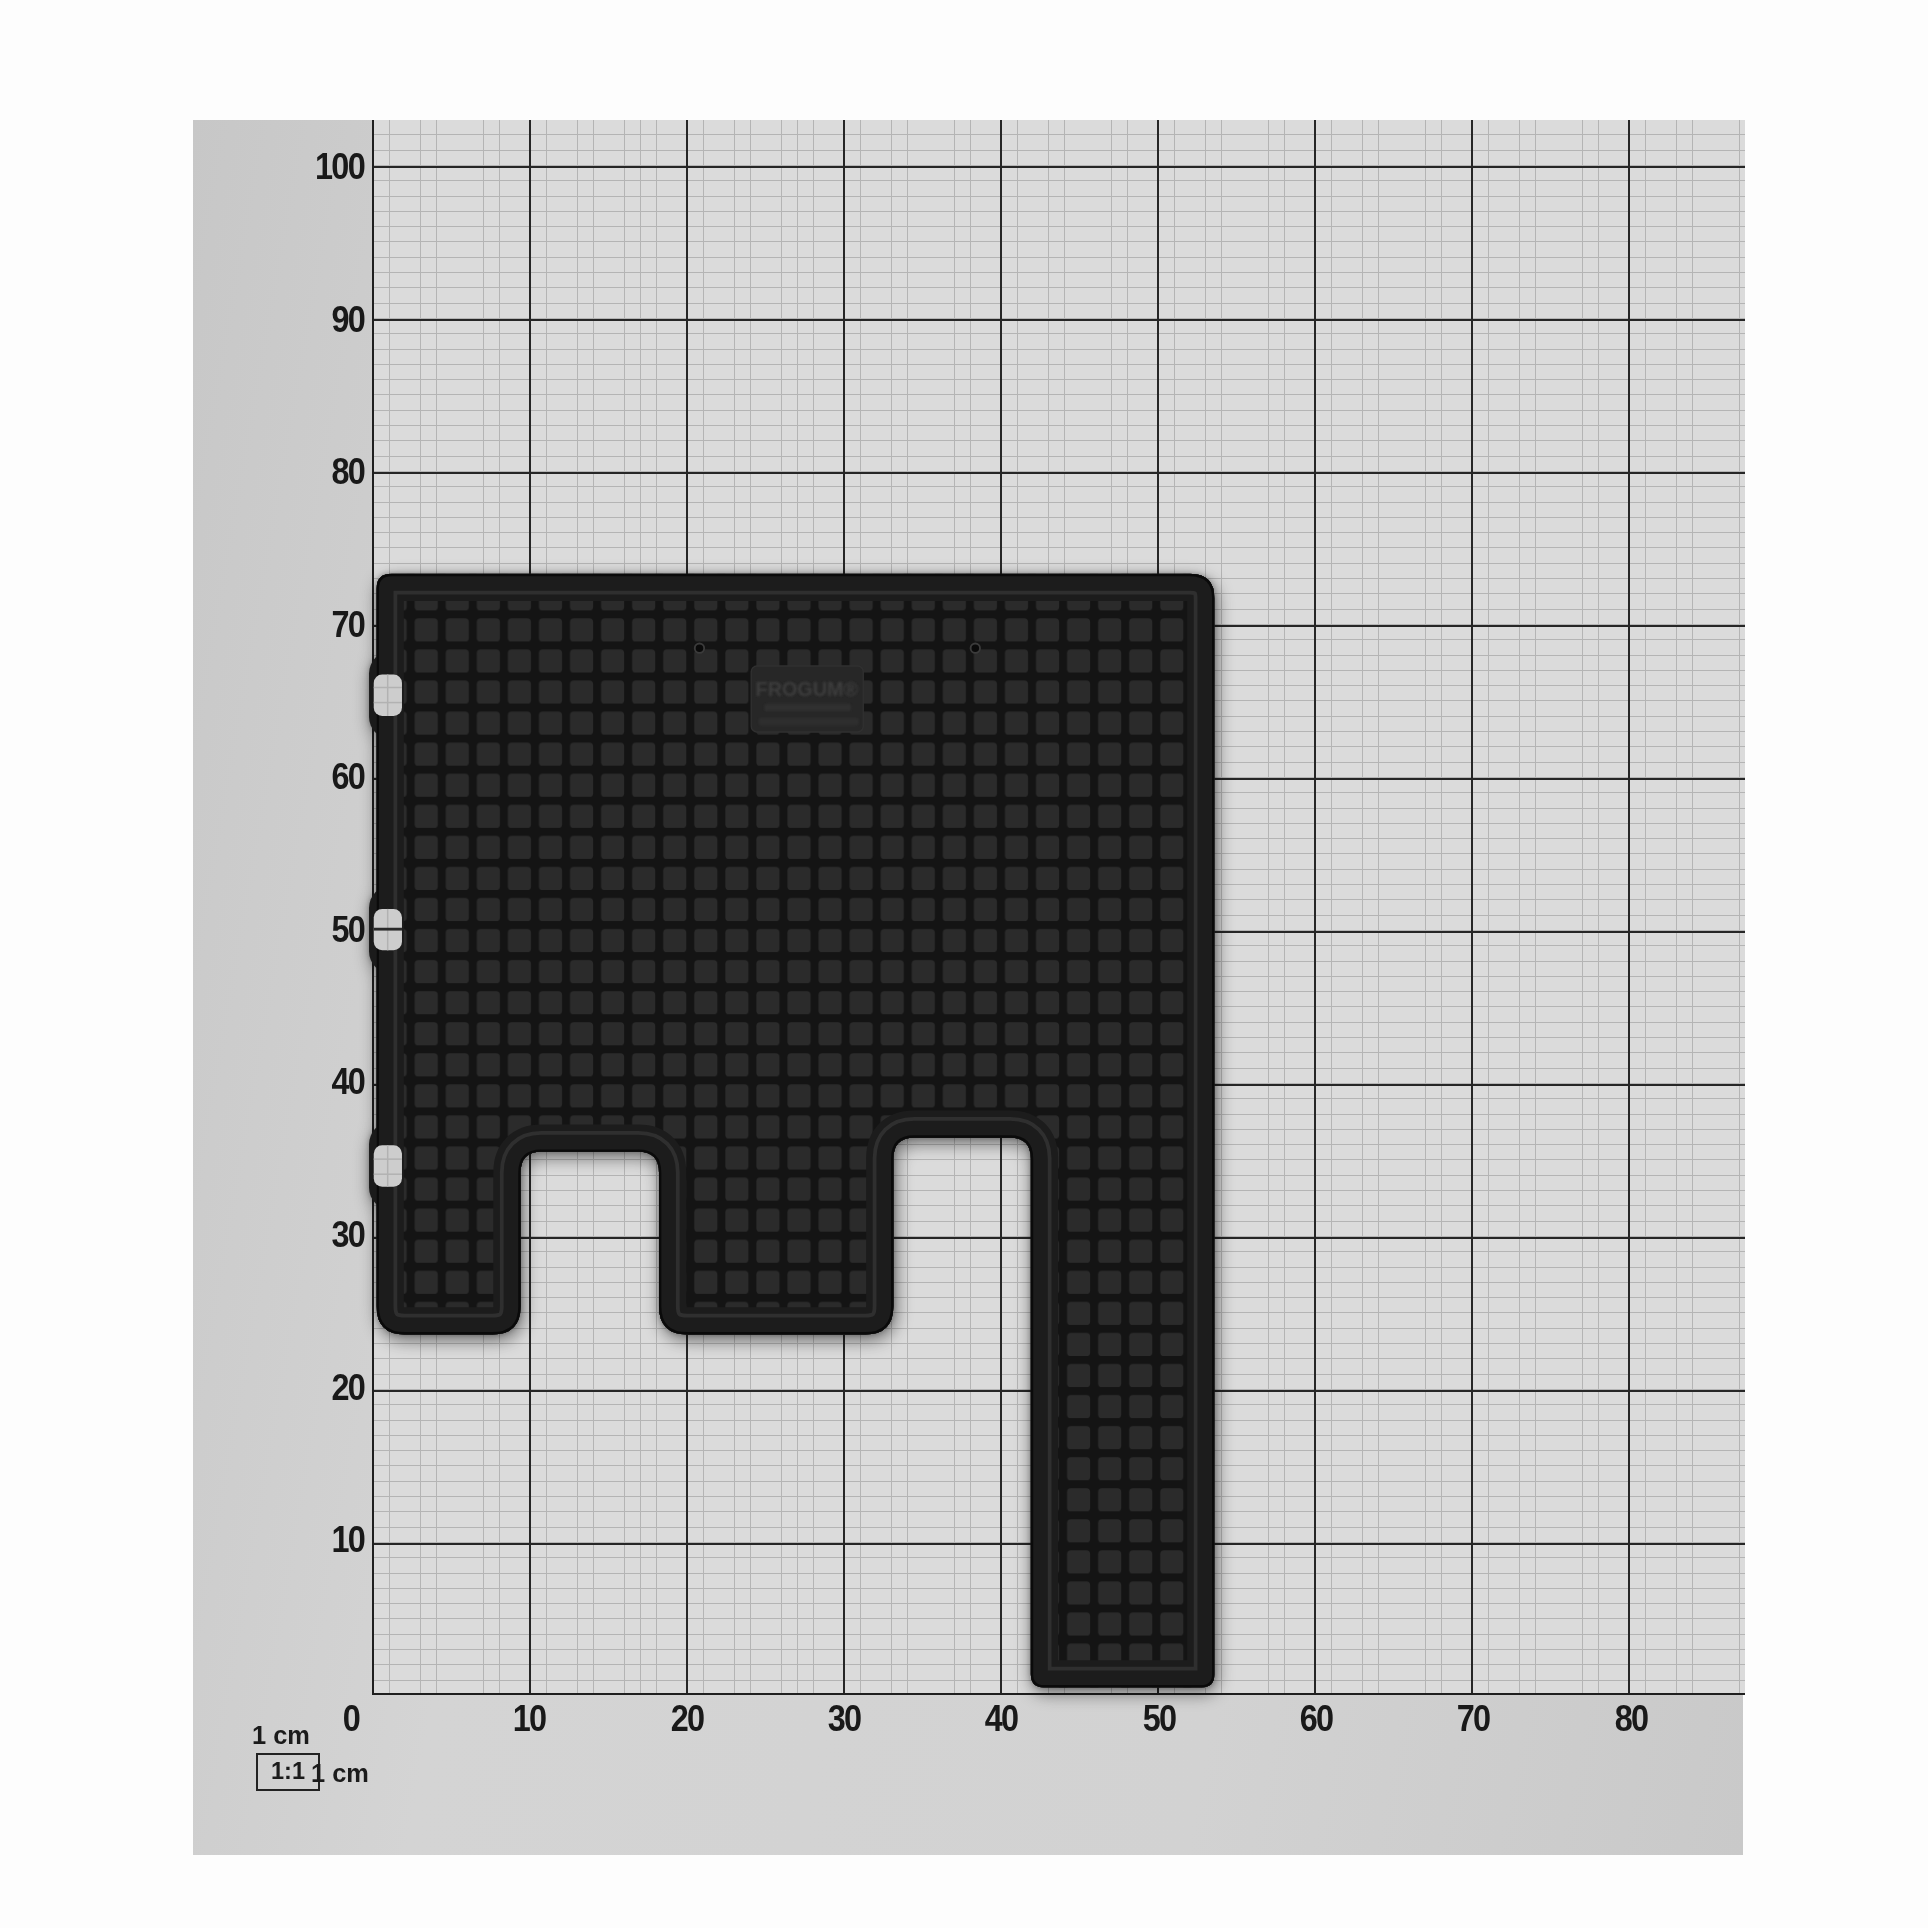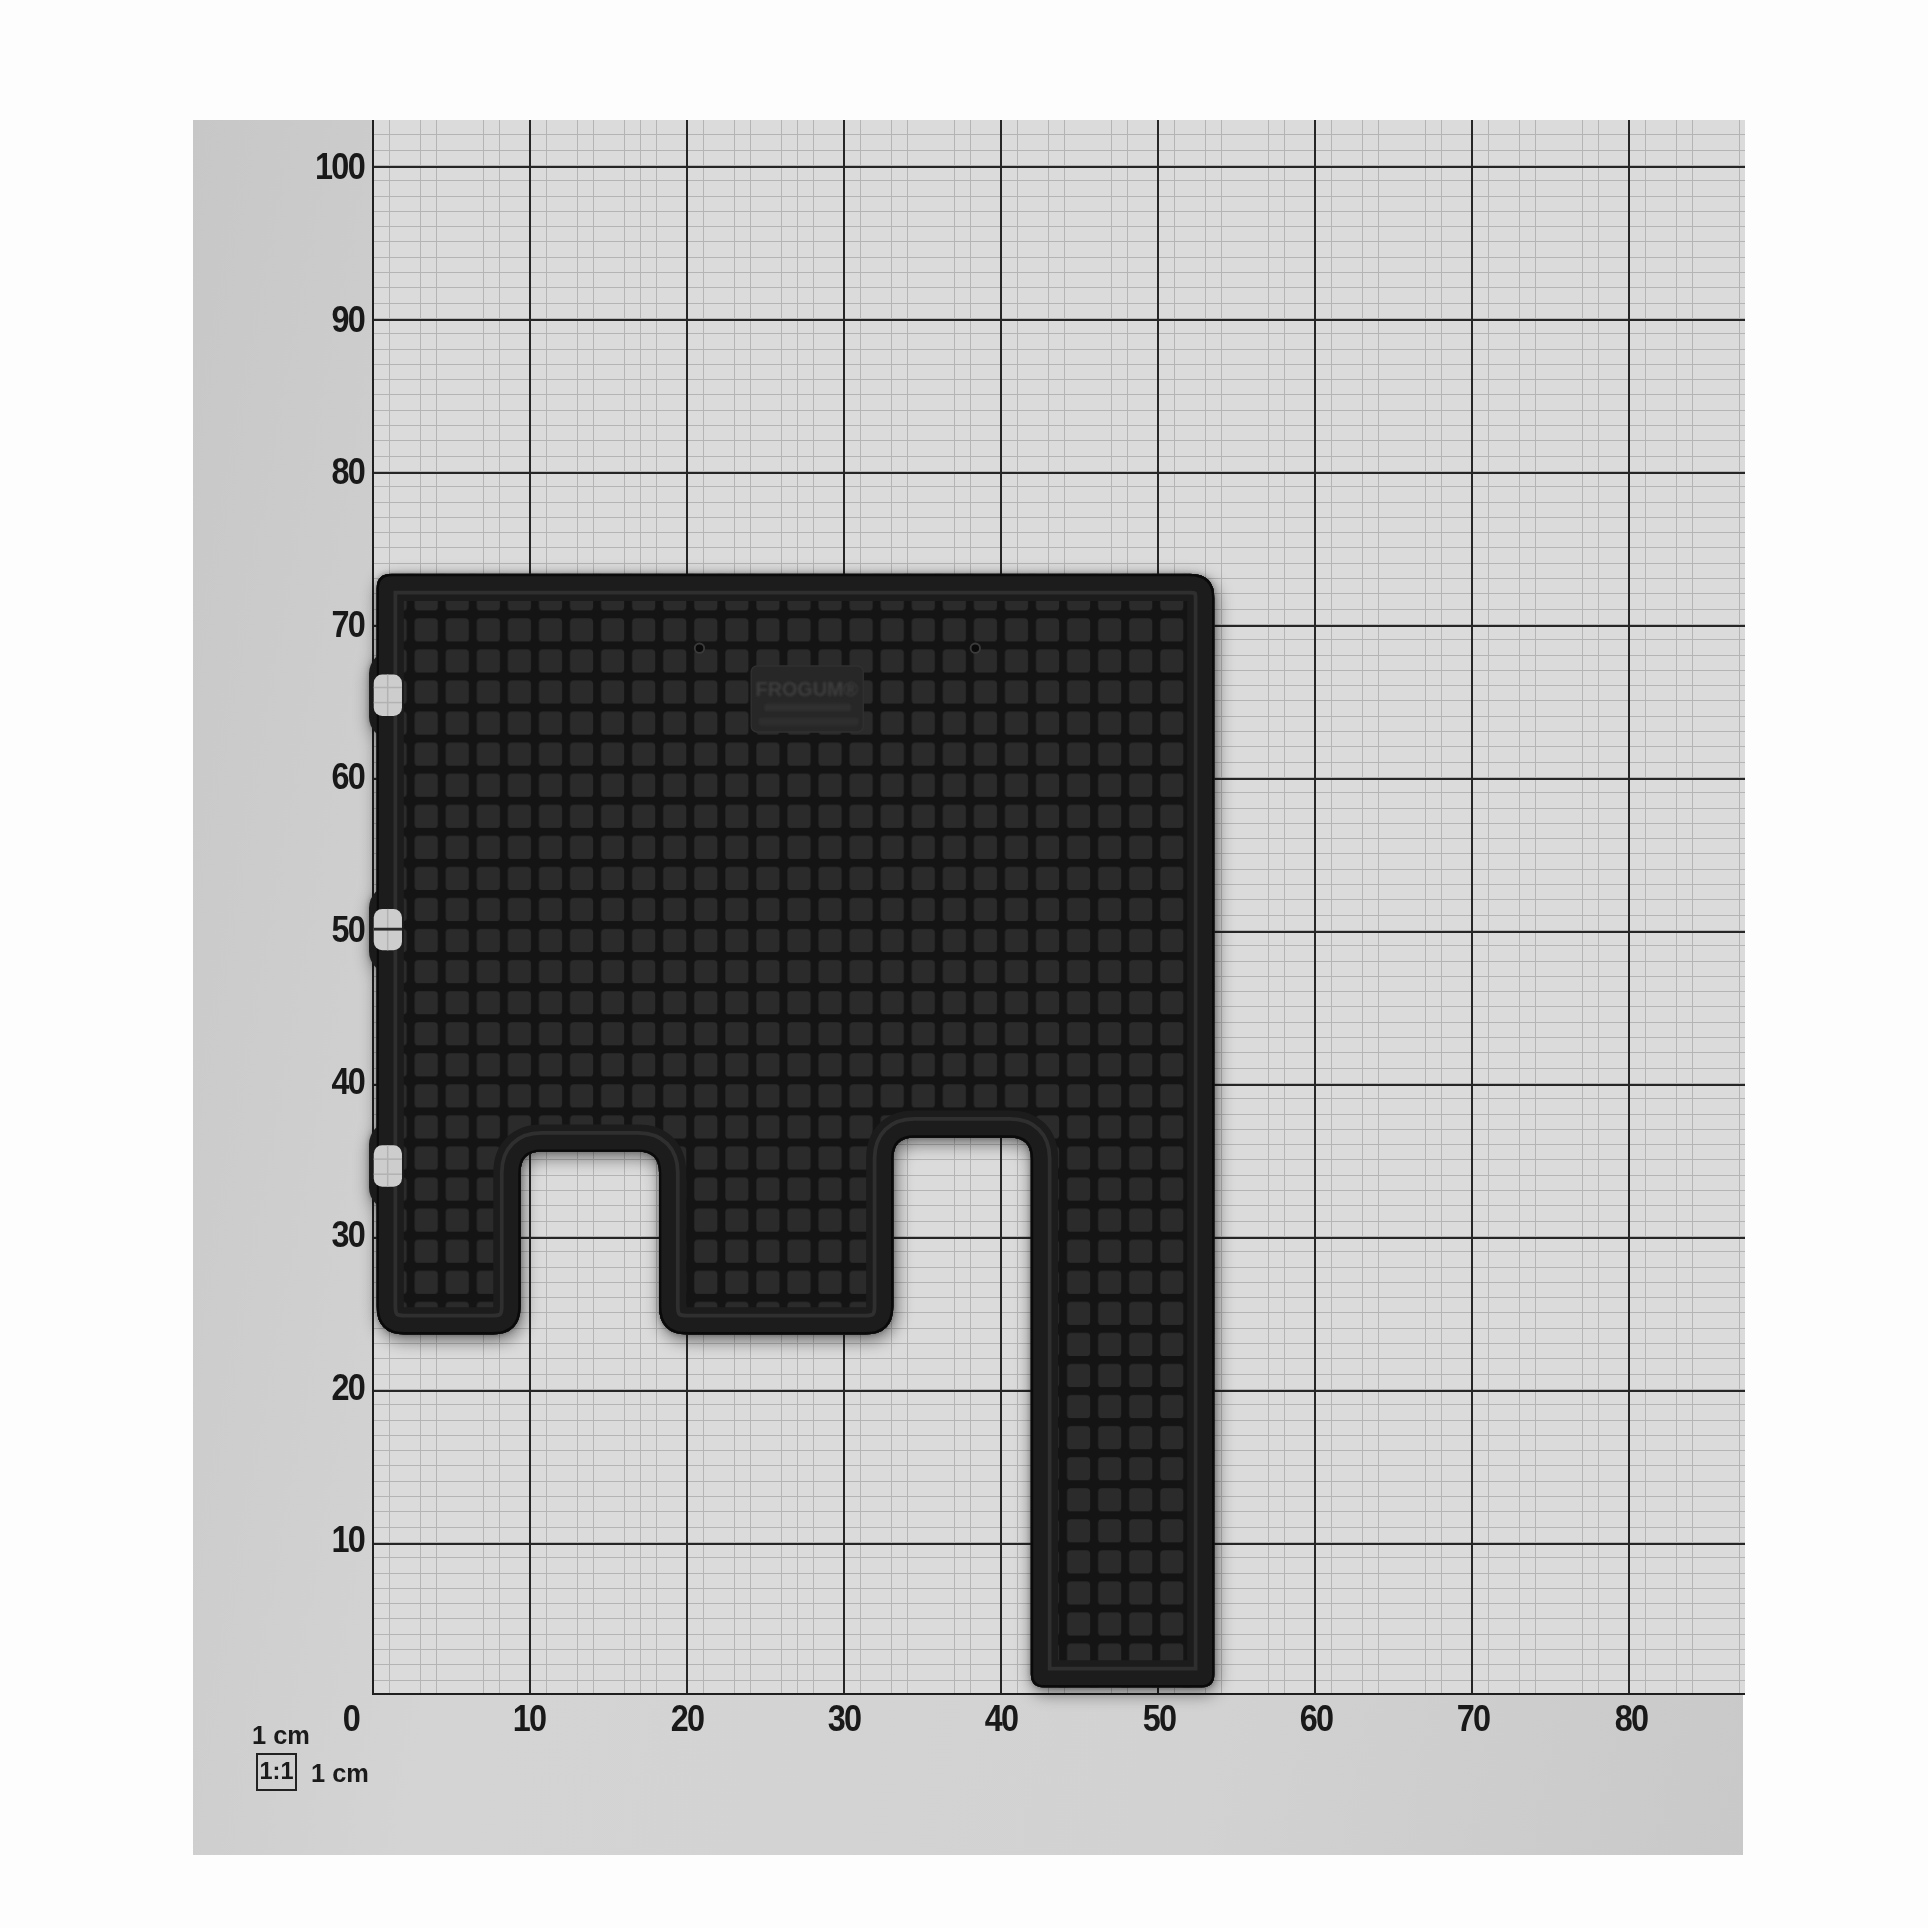--- a/index.html
+++ b/index.html
@@ -20,21 +20,21 @@
         border-bottom:2.8px solid #1f1f1f;}
   
   .ylab{position:absolute;left:277px;width:87px;text-align:right;
         font-weight:700;font-size:36px;line-height:1;color:#191919;letter-spacing:-1.9px;
         transform:scaleX(.9);transform-origin:100% 50%;}
   .xlab{position:absolute;top:1677px;width:94px;text-align:center;
         font-weight:700;font-size:36px;line-height:1;color:#191919;letter-spacing:-1.9px;
         transform:scaleX(.9);transform-origin:50% 0;}
   
   .unit-top{position:absolute;left:252px;top:1697px;font-weight:700;font-size:25.4px;color:#1b1b1b;}
-  .ratio-badge{position:absolute;left:256px;top:1729px;width:41px;height:38px;
+  .ratio-badge{position:absolute;left:256px;top:1729px;width:64px;height:38px;
         border:2.8px solid #222;box-sizing:border-box;text-align:center;
         font-weight:700;font-size:23.5px;line-height:32px;color:#1b1b1b;}
   .unit-side{position:absolute;left:311px;top:1735px;font-weight:700;font-size:25.4px;color:#1b1b1b;}
   
   .mat-svg{position:absolute;left:0;top:0;
         filter:drop-shadow(2.8px 5.6px 8.5px rgba(0,0,0,.42)) drop-shadow(0 0.9px 2.8px rgba(0,0,0,.3));}
 </style>
 </head>
 <body>
 

